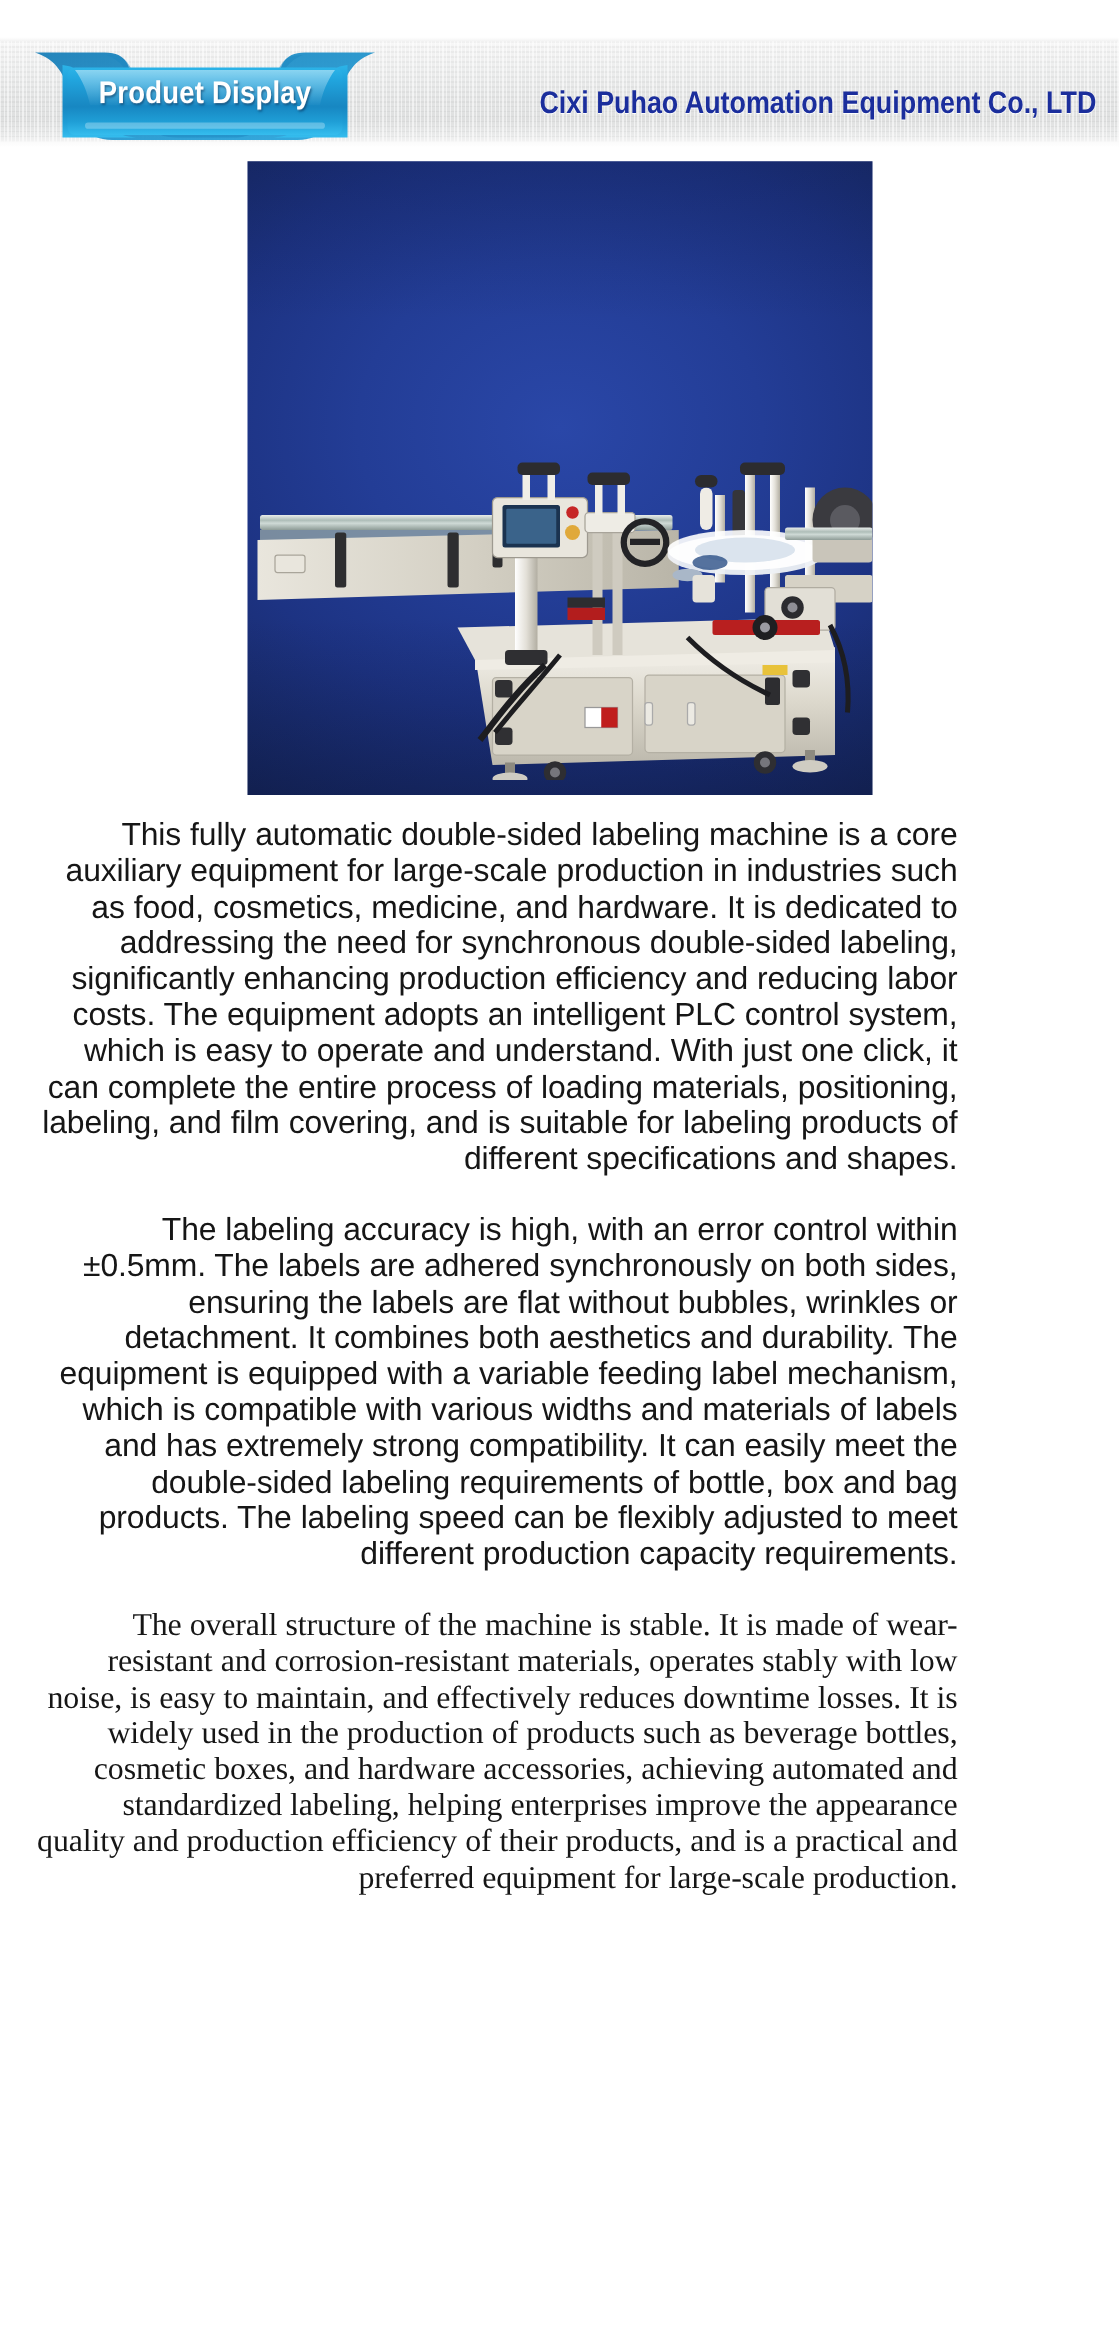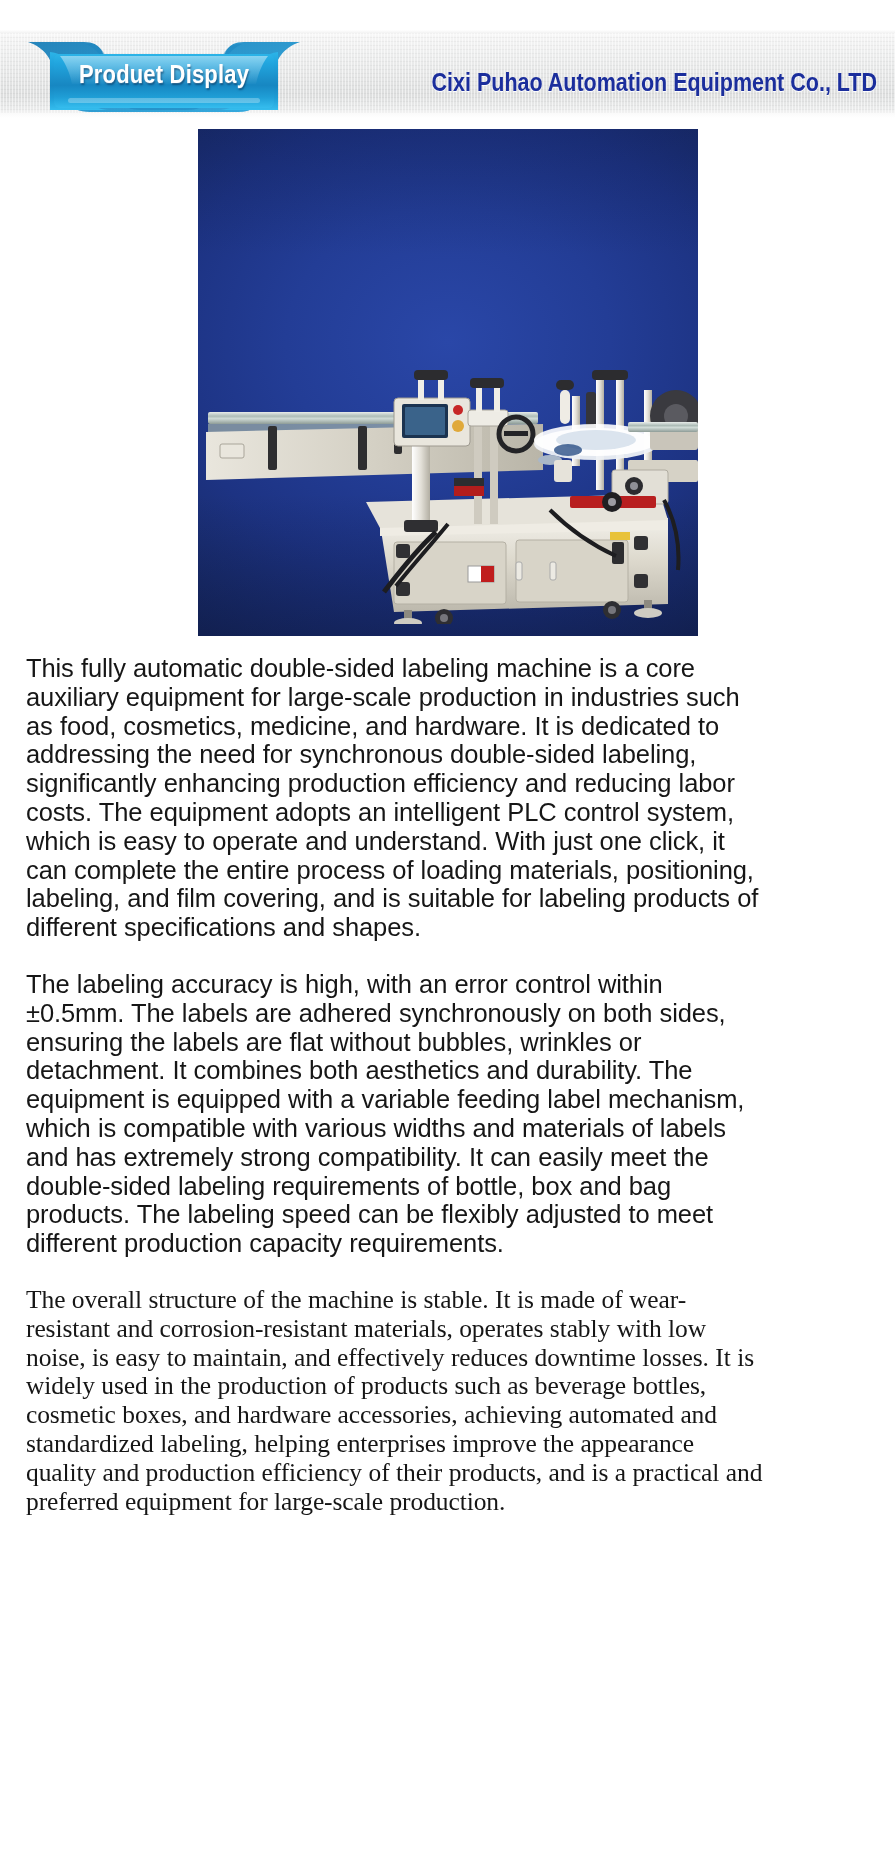--- a/index.html
+++ b/index.html
@@ -136,21 +136,21 @@
     padding: 18px 22px 28px 26px;
   }
   .para {
     font-family: "Liberation Sans Narrow", "Liberation Sans", sans-serif;
     font-size: 25.5px;
     line-height: 28.8px;
     color: #161616;
     margin: 0 0 28px 0;
     letter-spacing: -0.1px;
     max-width: 740px;
-    text-align: left;
+    text-align: right;
     word-spacing: 0.2px;
   }
   .para:last-child { margin-bottom: 0; font-family: Liberation Serif, serif; }
 </style>
 </head>
 <body>
 
 <div class="page">
 
   <div class="banner">

